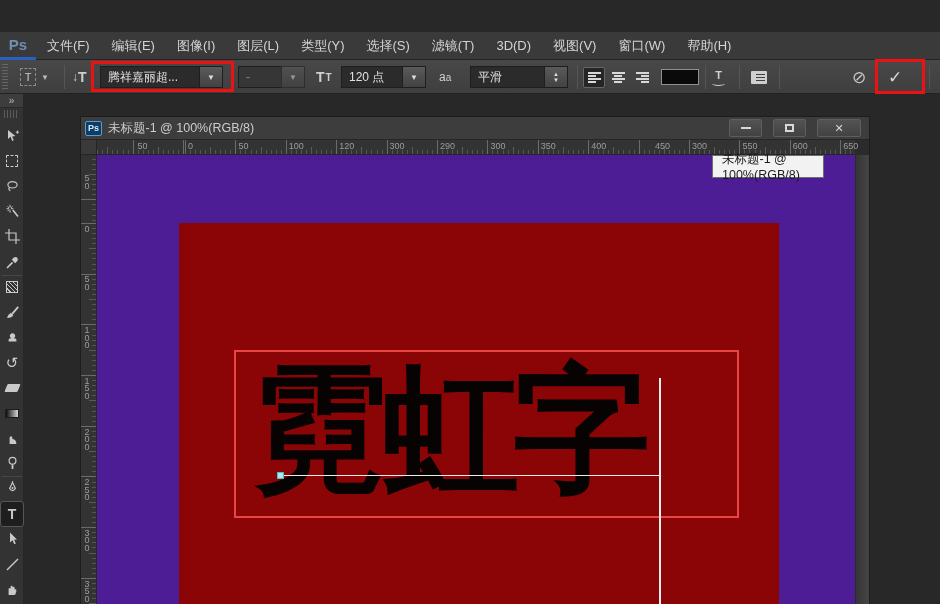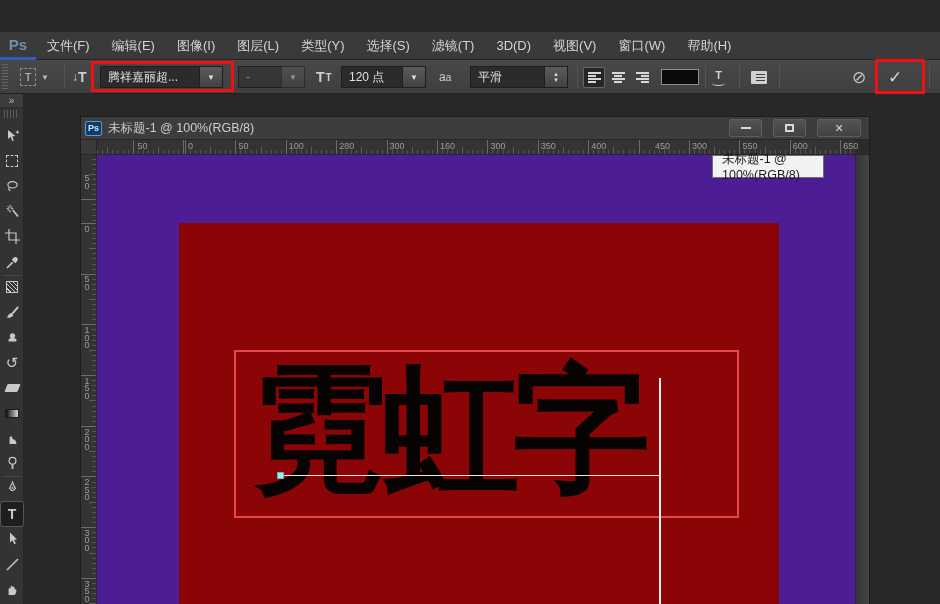--- a/index.html
+++ b/index.html
@@ -412,23 +412,23 @@
             <span>✕</span>
           </span>
       </span>
     </div>
     <div id="corner"></div>
     <div id="hruler">
         <span class="hlab" style="left: 40.6px;">50</span>
         <span class="hlab" style="left: 91px;">0</span>
         <span class="hlab" style="left: 141.4px;">50</span>
         <span class="hlab" style="left: 191.8px;">100</span>
-        <span class="hlab" style="left: 242.2px;">280</span>
+        <span class="hlab" style="left: 242.2px;">120</span>
         <span class="hlab" style="left: 292.6px;">300</span>
-        <span class="hlab" style="left: 343px;">160</span>
+        <span class="hlab" style="left: 343px;">290</span>
         <span class="hlab" style="left: 393.4px;">300</span>
         <span class="hlab" style="left: 443.8px;">350</span>
         <span class="hlab" style="left: 494.2px;">400</span>
         <span class="hlab" style="left: 558px;">450</span>
         <span class="hlab" style="left: 595px;">300</span>
         <span class="hlab" style="left: 645.4px;">550</span>
         <span class="hlab" style="left: 695.8px;">600</span>
         <span class="hlab" style="left: 746.2px;">650</span>
       </div>
     <div id="vruler">

